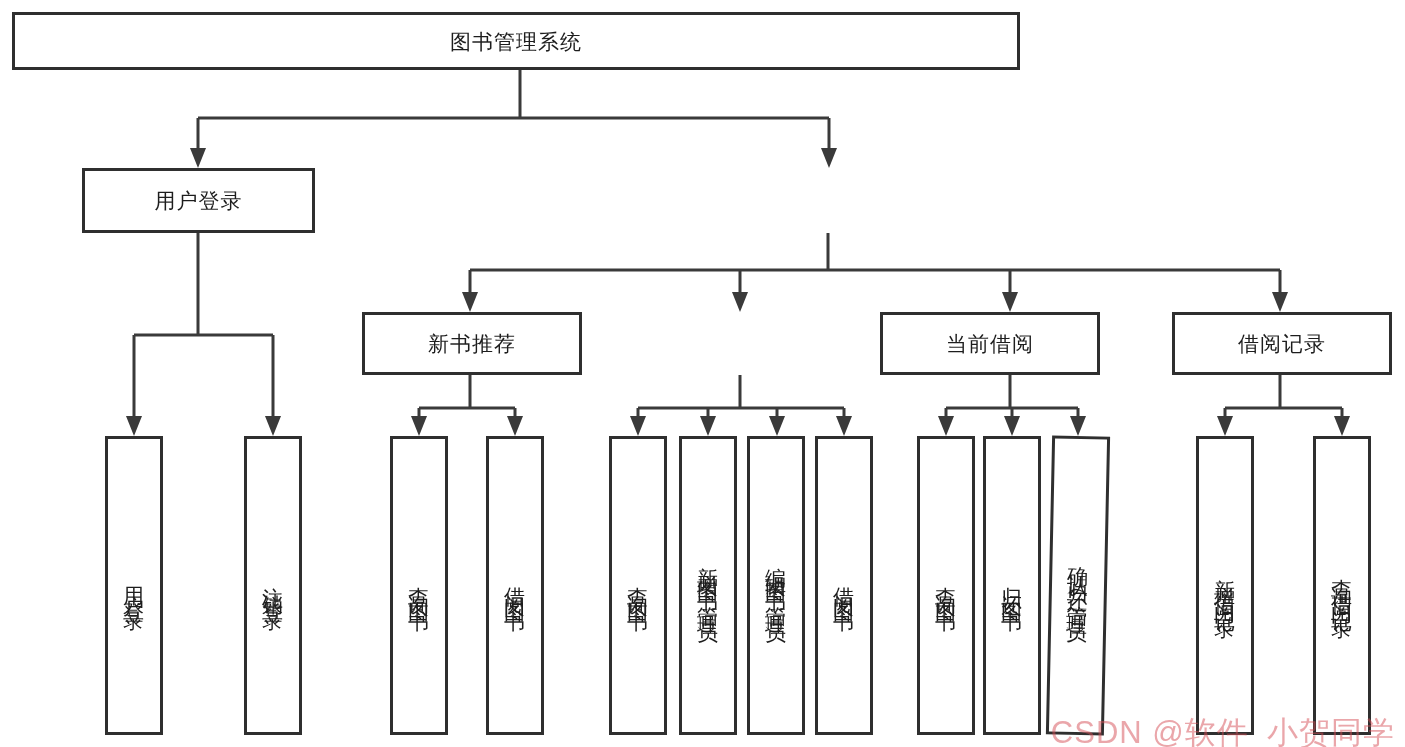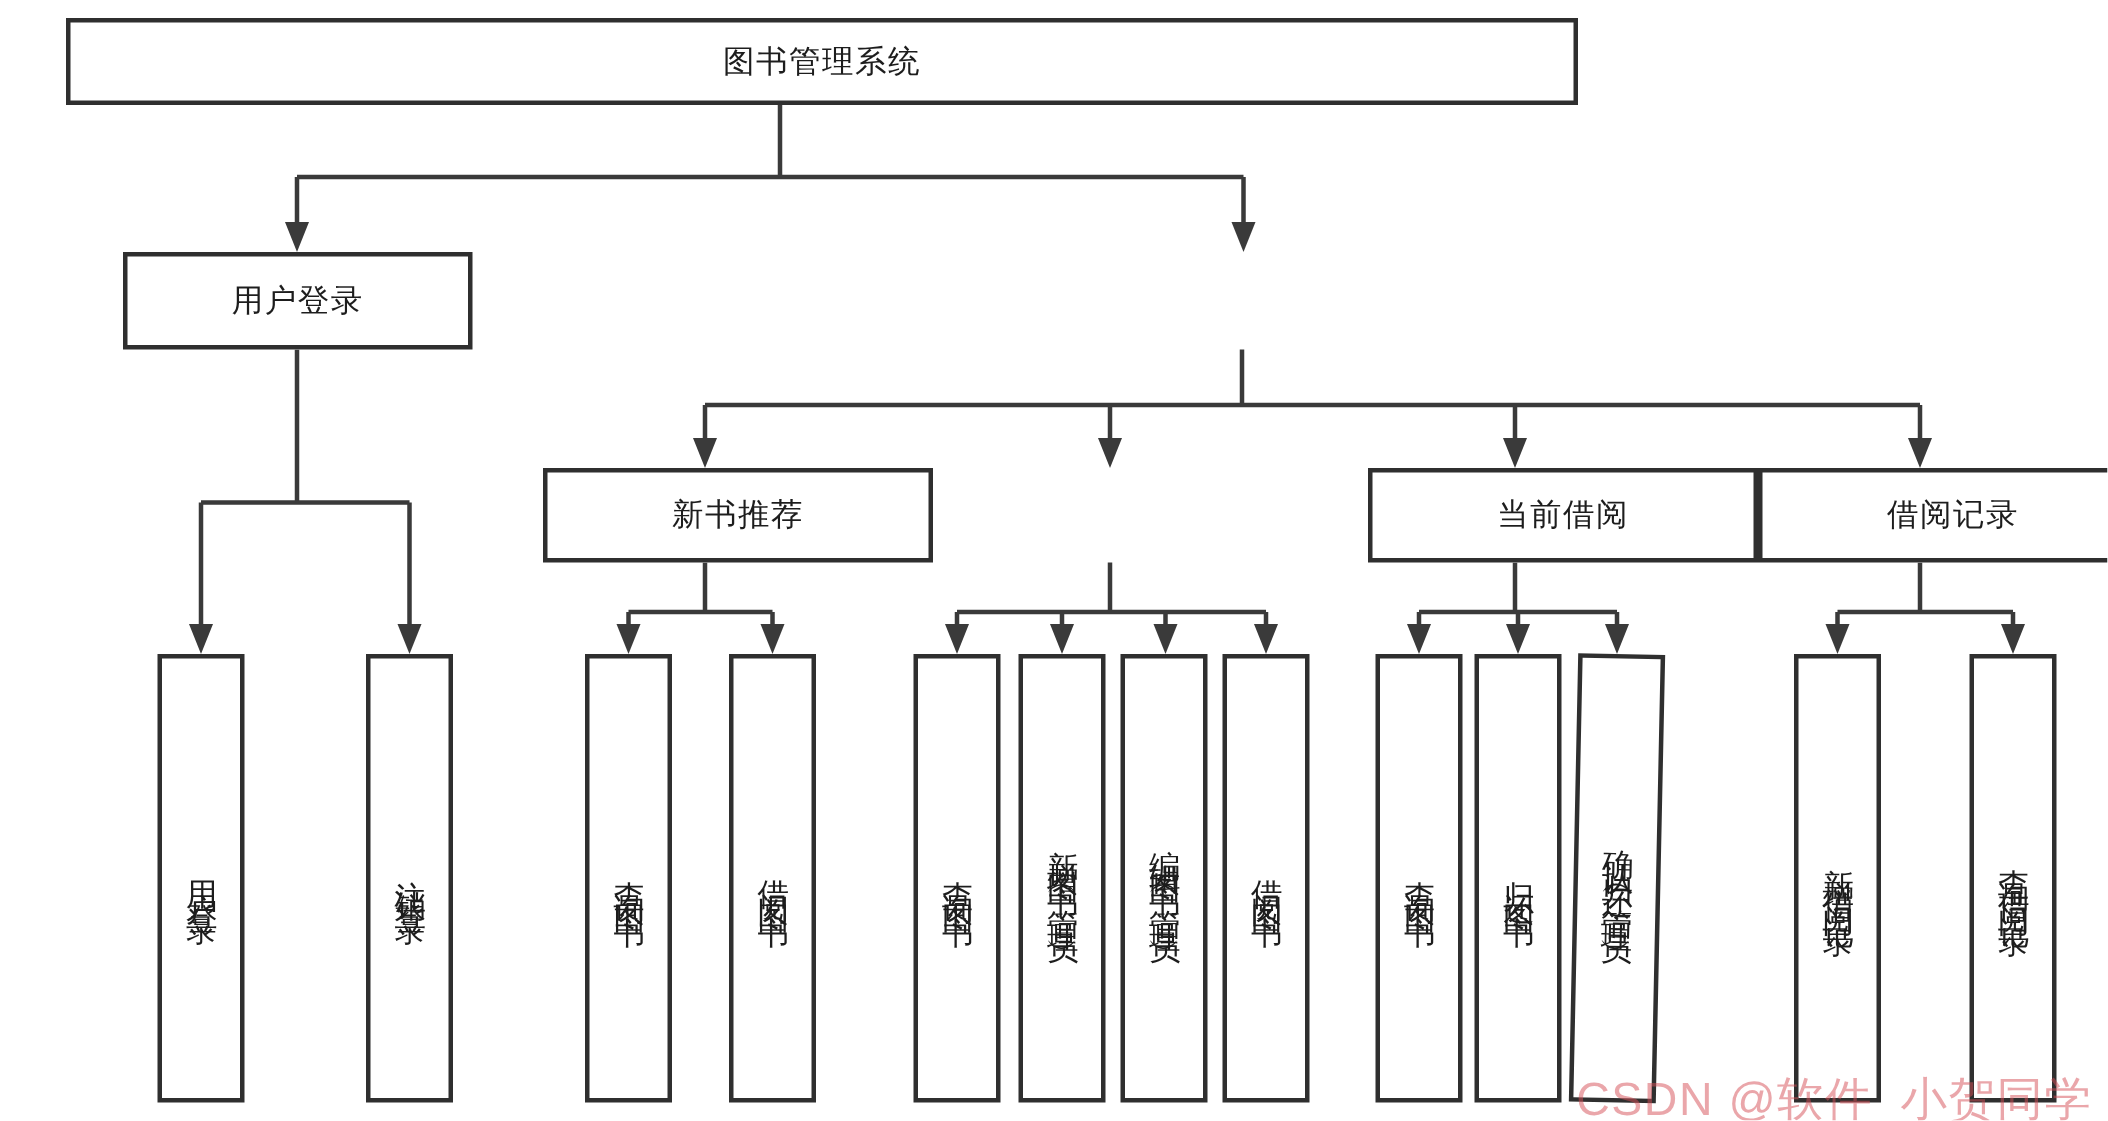--- a/index.html
+++ b/index.html
@@ -32,23 +32,23 @@
   }
   .hbox { letter-spacing: 1px; }
   .vbox {
     writing-mode: vertical-rl;
     text-orientation: mixed;
     letter-spacing: 8px;
     width: 58px;
     height: 299px;
     top: 436px;
   }
-  .root  { left:12px;  top:12px;  width:1008px; height:58px;margin-left:32px; }
+  .root  { left:12px;  top:12px;  width:1008px; height:58px; }
   .l2    { width:233px; height:65px; top:168px; }
-  .l3    { width:260px; height:63px; top:312px; }
+  .l3    { width:220px; height:63px; top:312px; }
   .tilt  { transform: rotate(1.2deg); }
   .watermark {
     position: absolute;
     right: 10px;
     top: 712px;
     z-index: 2;
     font-size: 31px;
     letter-spacing: 1px;
     color: rgba(214, 77, 85, 0.5);
     white-space: nowrap;
@@ -97,21 +97,21 @@
       <polygon points="1217,416 1233,416 1225,436"></polygon>
       <polygon points="1334,416 1350,416 1342,436"></polygon>
     </g>
   </svg>
 
   <div class="box hbox root">图书管理系统</div>
 
   <div class="box hbox l2" style="left:82px">用户登录</div>
 
   <div class="box hbox l3" style="left:362px">新书推荐</div>
-  <div class="box hbox l3" style="left:912px">当前借阅</div>
+  <div class="box hbox l3" style="left:880px">当前借阅</div>
   <div class="box hbox l3" style="left:1172px">借阅记录</div>
 
   <div class="box vbox" style="left:105px">用户登录</div>
   <div class="box vbox" style="left:244px">注销登录</div>
 
   <div class="box vbox" style="left:390px">查询图书</div>
   <div class="box vbox" style="left:486px">借阅图书</div>
 
   <div class="box vbox" style="left:609px">查询图书</div>
   <div class="box vbox" style="left:679px">新增图书（管理员）</div>

